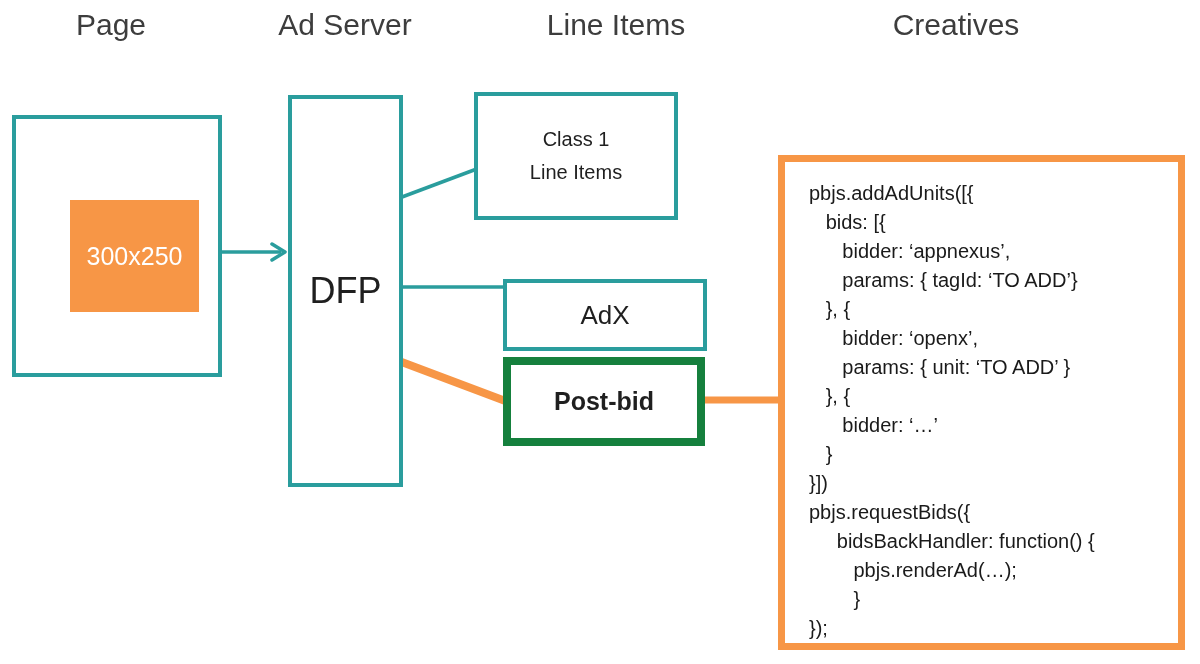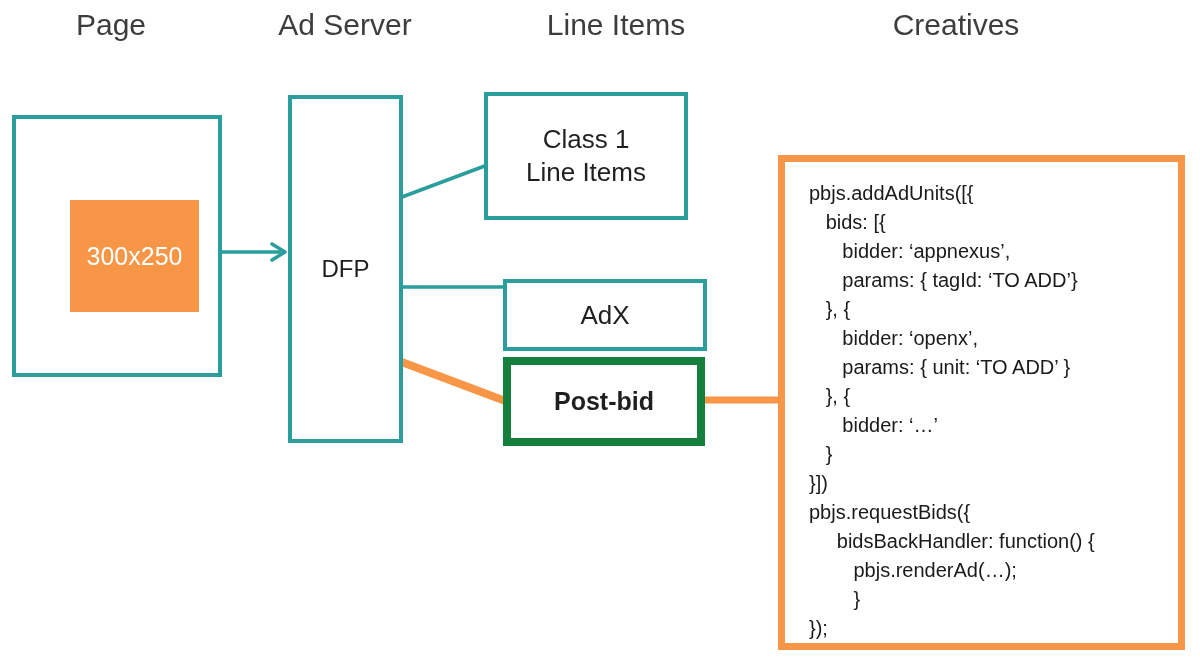--- a/index.html
+++ b/index.html
@@ -51,22 +51,22 @@
   .page-box      { left: 12px;  top: 115px; width: 210px; height: 262px; }
   .ad-slot {
     position: absolute;
     left: 70px; top: 200px; width: 129px; height: 112px;
     background: #F79646;
     color: #ffffff;
     font-size: 25px;
     display: flex; align-items: center; justify-content: center;
     z-index: 2;
   }
-  .dfp-box       { left: 288px; top: 95px;  width: 115px; height: 348px; font-size: 24px; }
-  .class1-box    { left: 484px; top: 92px;  width: 204px; height: 128px; font-size: 26px; line-height: 33px; }
+  .dfp-box       { left: 288px; top: 95px;  width: 115px; height: 392px; font-size: 36px; }
+  .class1-box    { left: 474px; top: 92px;  width: 204px; height: 128px; font-size: 20px; line-height: 33px; }
   .adx-box       { left: 503px; top: 250px; width: 204px; height: 72px;  font-size: 26px; margin-top: 29px; }
   .postbid-box   {
     left: 503px; top: 357px; width: 202px; height: 89px;
     border: 8px solid #15803d;
     font-size: 25px;
     font-weight: bold;
   }
   .creatives-box {
     left: 778px; top: 155px; width: 407px; height: 495px;
     border: 7px solid #F79646;

